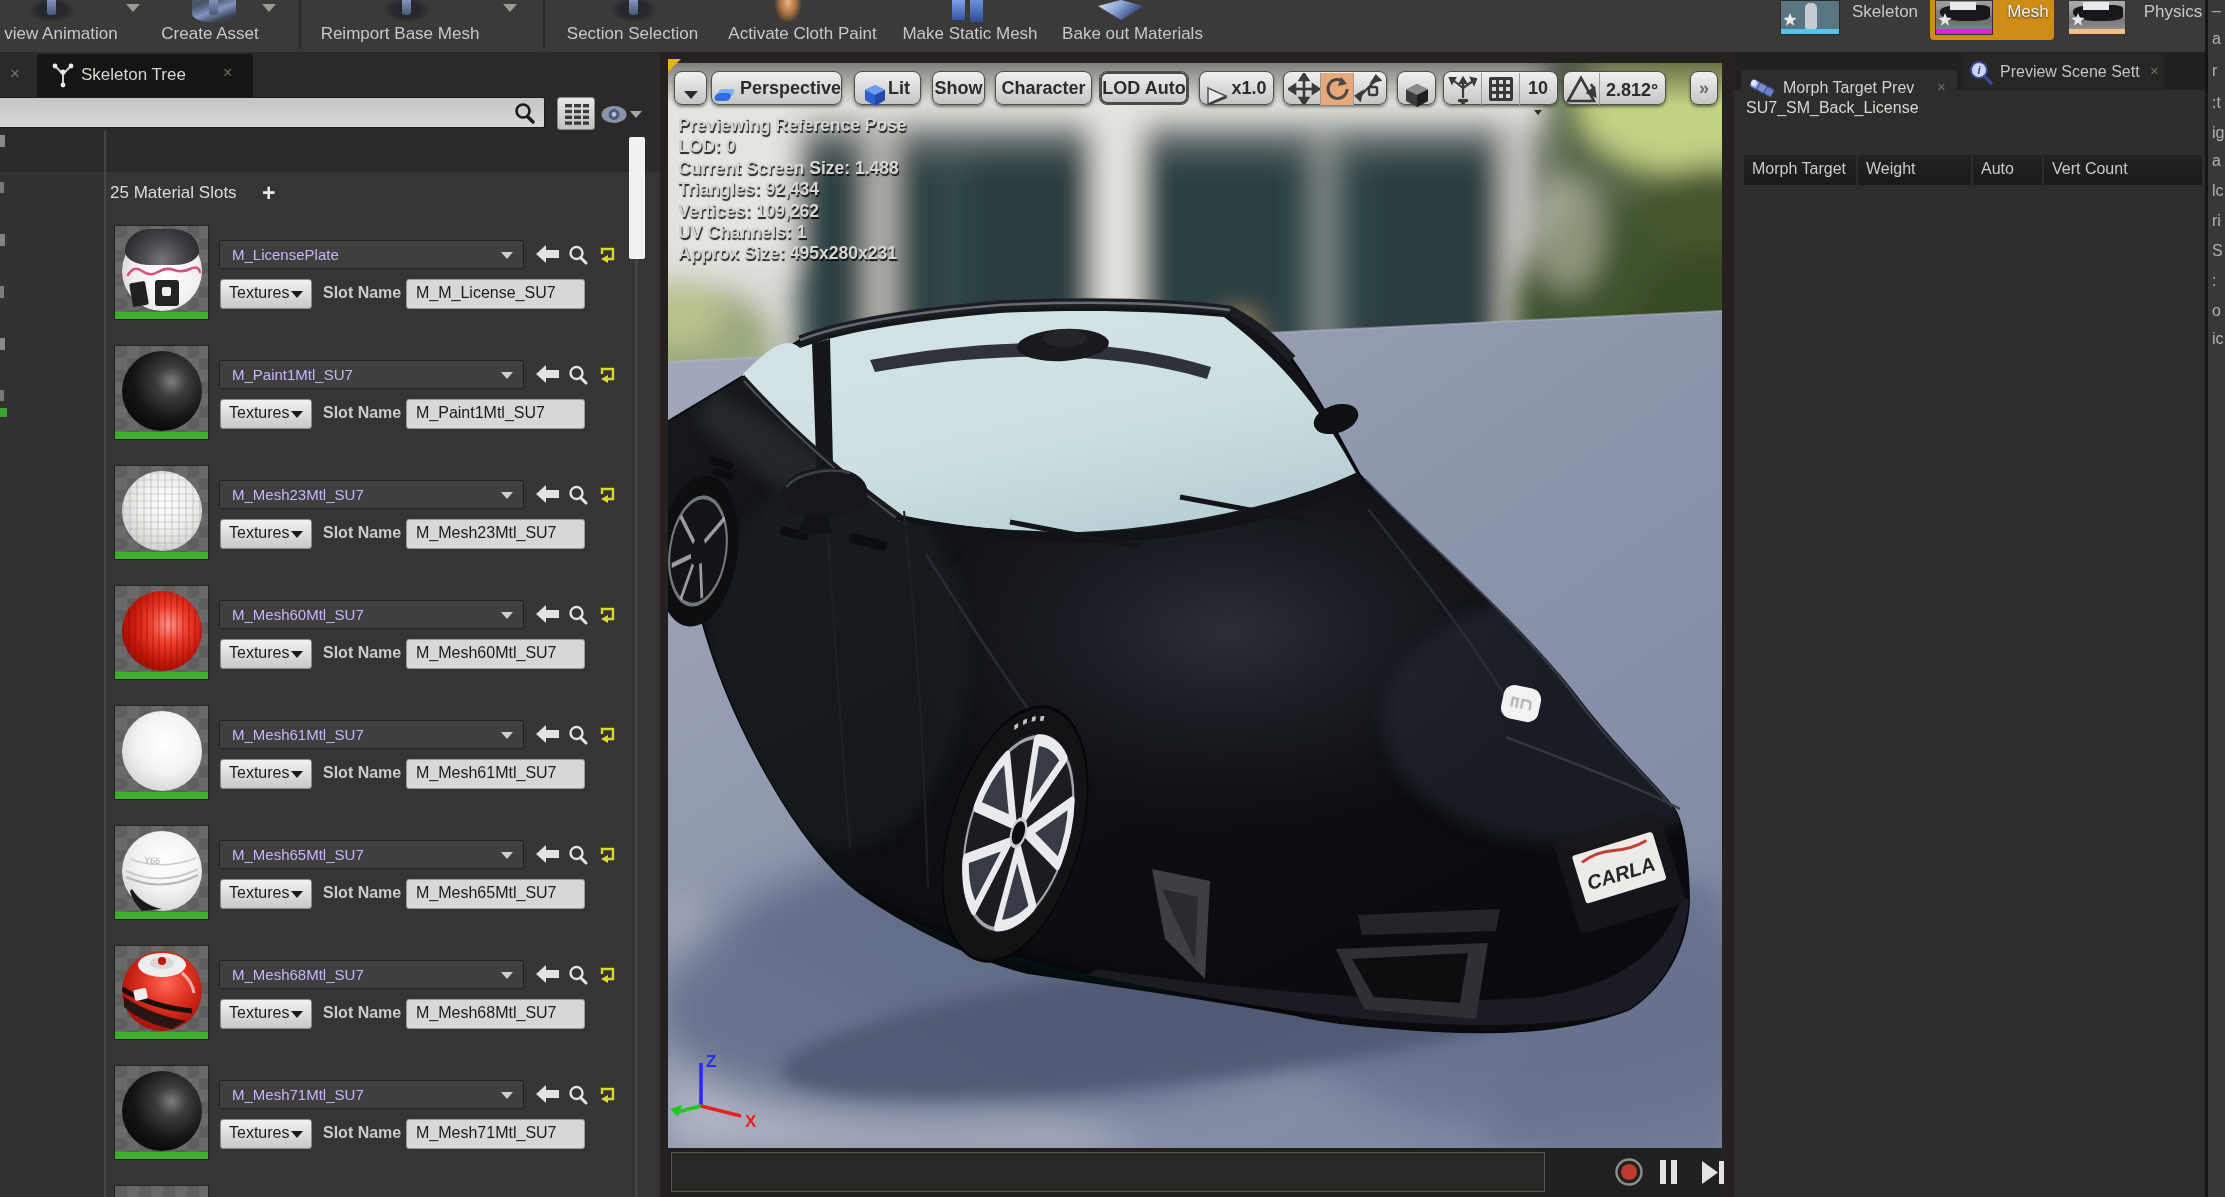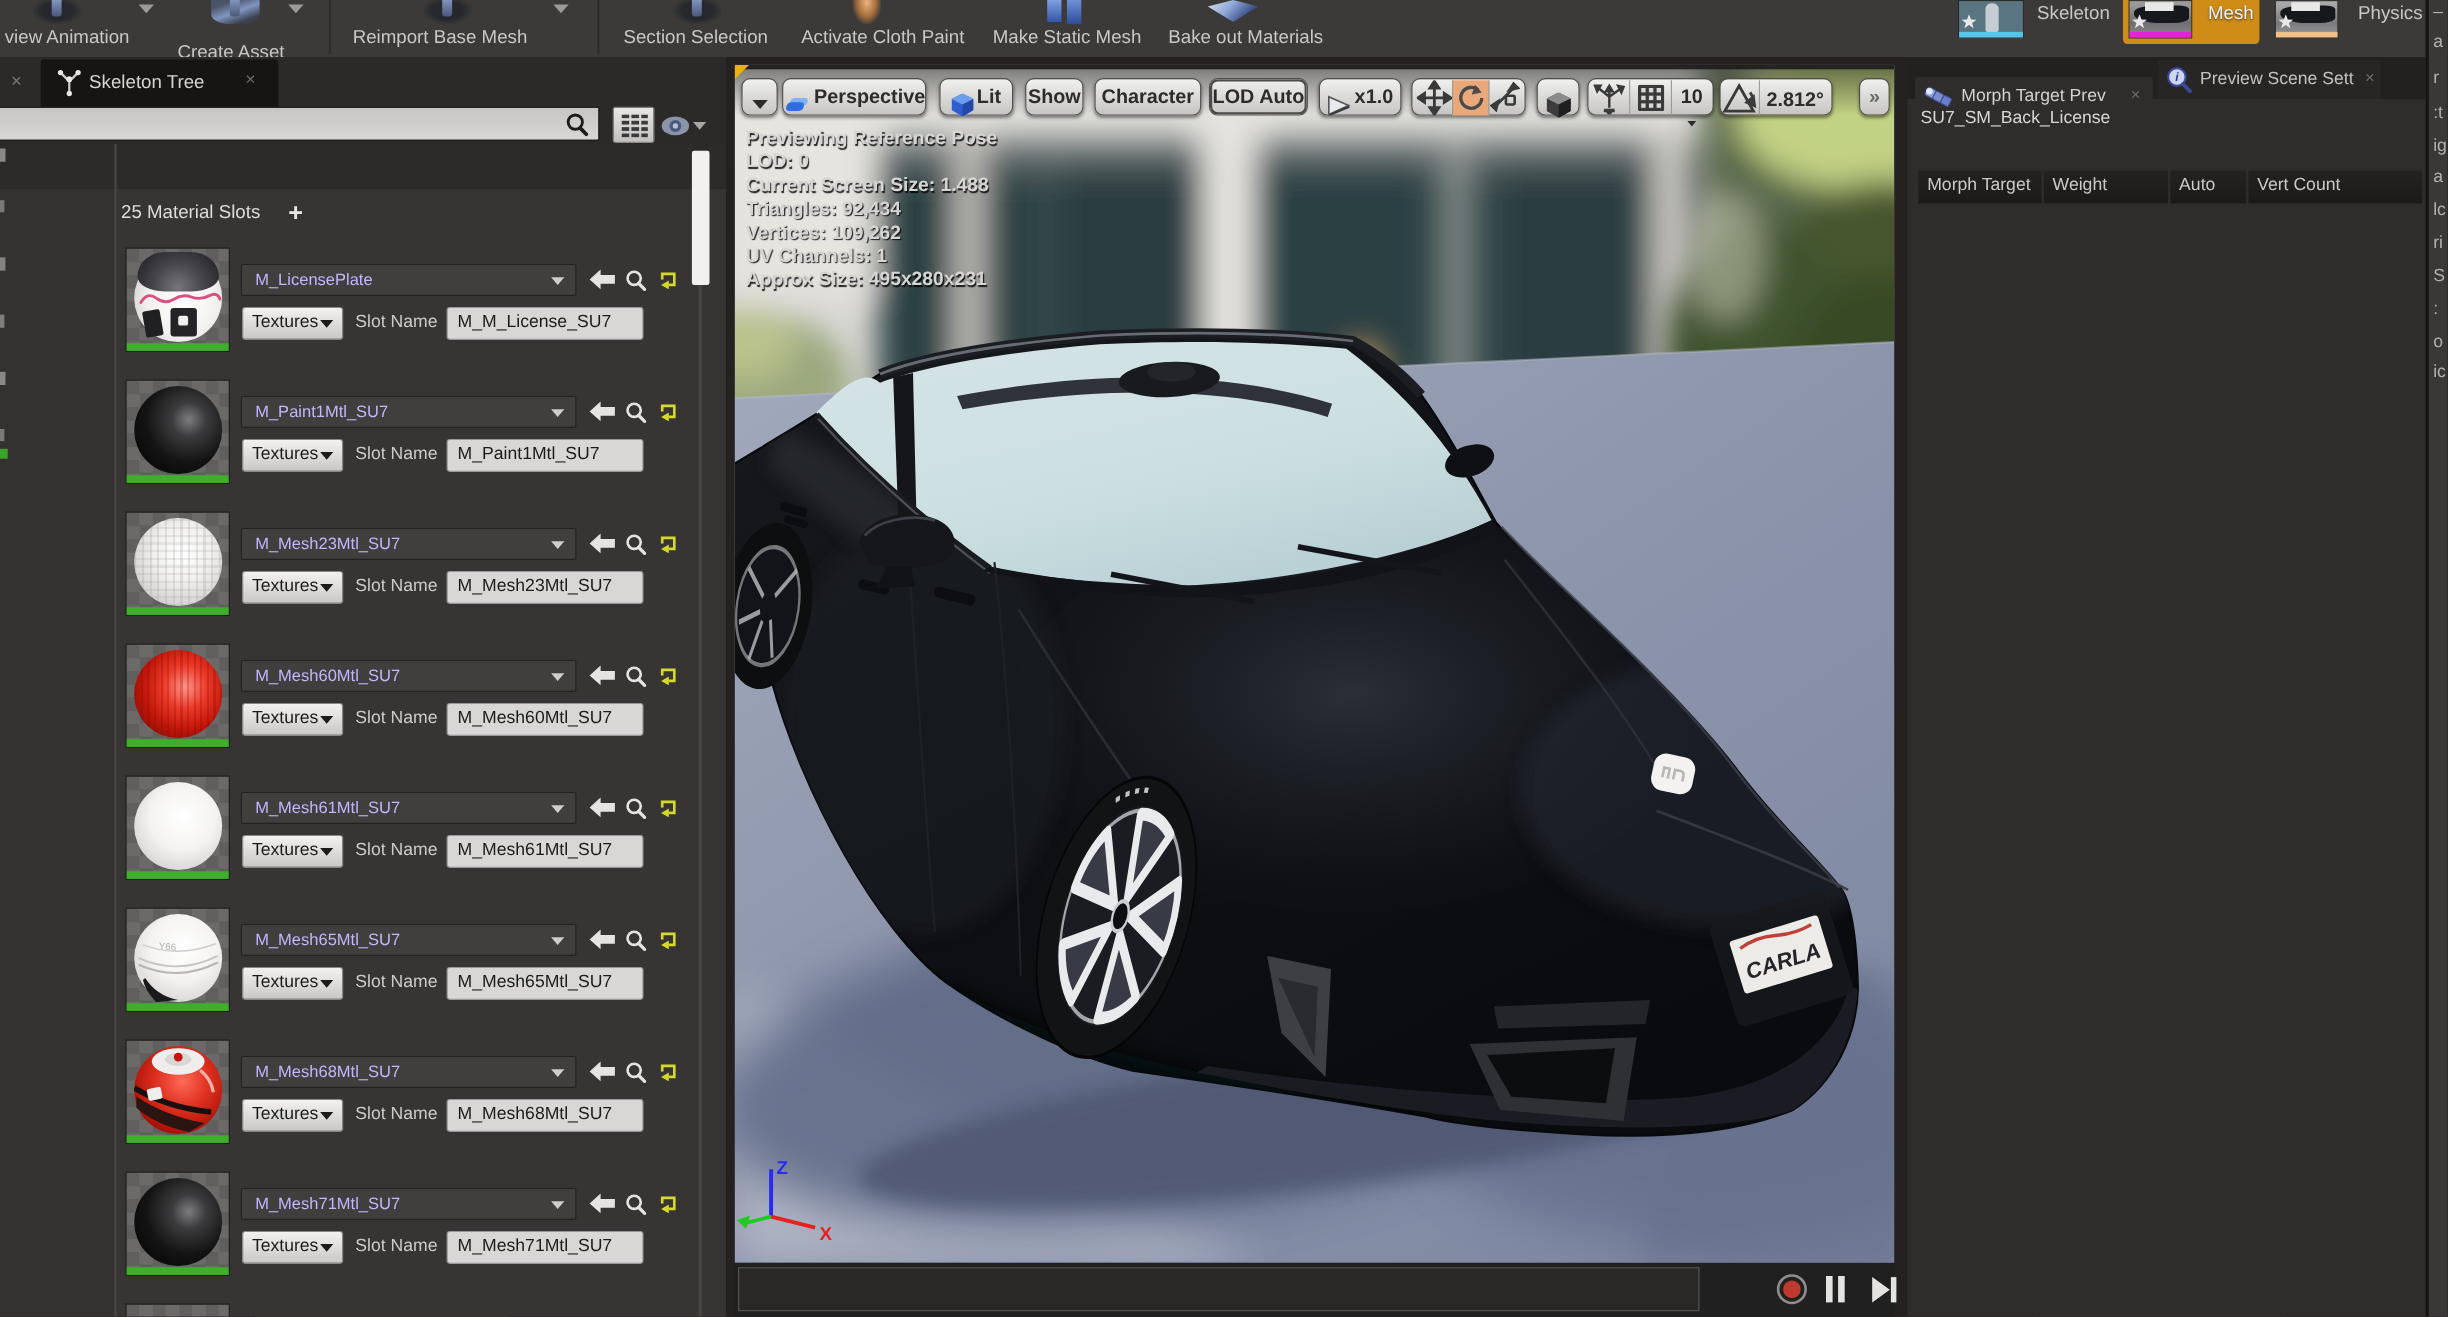--- a/index.html
+++ b/index.html
@@ -10,38 +10,38 @@
   .caretdn { width:0;height:0;border-left:7px solid transparent;border-right:7px solid transparent;border-top:8px solid #9c9a97; }
   .mq { top:0; width:44px; height:22px; background:radial-gradient(ellipse at 50% 45%, #26282e 0%, #26282e 45%, #3b3a38 75%); border-radius:0 0 40% 40%; }
   .mq::after { content:""; position:absolute; left:17px; top:0; width:9px; height:15px; background:linear-gradient(#8194bc,#4a5878); border-radius:0 0 3px 3px; }
   .star { width:14px; height:14px; background:#e8e8e8; clip-path:polygon(50% 0,63% 33%,98% 35%,70% 57%,80% 91%,50% 70%,20% 91%,30% 57%,2% 35%,37% 33%); }
   .thumb { width:95px; height:95px; border:1px solid #202020; background:repeating-conic-gradient(#6b6a69 0% 25%, #605f5e 0% 50%) 0 0/24px 24px; overflow:hidden; }
   .combo { width:305px; height:29px; background:#403f3d; border:1px solid #232221; border-radius:2px; }
   .combo span { position:absolute; left:12px; top:5px; font-size:15px; color:#c4b5fd; }
   .combo i { position:absolute; right:10px; top:11px; width:0; height:0; border-left:6px solid transparent; border-right:6px solid transparent; border-top:7px solid #cfcecc; }
   .texbtn { width:92px; height:30px; background:linear-gradient(#f2f1ef,#c9c8c6); border:1px solid #8a8987; border-radius:3px; font-size:16px; color:#1b1b1b; padding:4px 0 0 8px; }
   .texbtn b { position:absolute; right:8px; top:11px; width:0; height:0; border-left:6px solid transparent; border-right:6px solid transparent; border-top:7px solid #1b1b1b; }
-  .slotlbl { font-size:16px; color:#cdcccb; }
+  .slotlbl { font-size:16px; color:#cdcccb;font-weight:bold; }
   .slotinp { width:179px; height:30px; background:#d8d7d5; border:1px solid #98979f; border-radius:3px; font-size:16px; color:#1b1b1b; padding:4px 0 4px 9px; white-space:nowrap; overflow:hidden; }
   .hdrcell { height:30px; background:linear-gradient(#232221,#1b1a19); font-size:16px; color:#cbcac8; padding:5px 0 0 8px; white-space:nowrap; overflow:hidden; }
   .slg { left:4px; font-size:16px; color:#b2b1af; }
   .vbtn { top:71px; height:34px; background:linear-gradient(#f0f0ef,#c6c5c3); border:1px solid #504f4b; border-radius:8px; font-size:18px; font-weight:bold; color:#2d2c2a; text-align:center; padding-top:6px; box-shadow:0 2px 3px rgba(0,0,0,.45); white-space:nowrap; }
   .vbtn svg { vertical-align:top; }
   .vcaret { display:inline-block; width:0; height:0; border-left:7px solid transparent; border-right:7px solid transparent; border-top:8px solid #2d2c2a; }
 </style>
 </head>
 <body>
 
 <div class="abs" id="toolbar" style="left:0;top:0;width:2225px;height:52px;background:#3b3a38;">
 
   <div class="abs" style="left:299px;top:0;width:2px;height:49px;background:#2e2c2b;"></div>
   <div class="abs" style="left:543px;top:0;width:2px;height:49px;background:#2e2c2b;"></div>
 
   <div class="abs tblbl" style="left:-14px;top:24px;width:150px;">view Animation</div>
-  <div class="abs tblbl" style="left:135px;top:24px;width:150px;margin-top:14px;">Create Asset</div>
+  <div class="abs tblbl" style="left:135px;top:24px;width:150px;">Create Asset</div>
   <div class="abs tblbl" style="left:310px;top:24px;width:180px;">Reimport Base Mesh</div>
   <div class="abs tblbl" style="left:555px;top:24px;width:155px;">Section Selection</div>
   <div class="abs tblbl" style="left:715px;top:24px;width:175px;">Activate Cloth Paint</div>
   <div class="abs tblbl" style="left:895px;top:24px;width:150px;">Make Static Mesh</div>
   <div class="abs tblbl" style="left:1050px;top:24px;width:165px;">Bake out Materials</div>
 
   <div class="abs caretdn" style="left:126px;top:4px;"></div>
   <div class="abs caretdn" style="left:262px;top:4px;"></div>
   <div class="abs caretdn" style="left:503px;top:4px;"></div>
 

